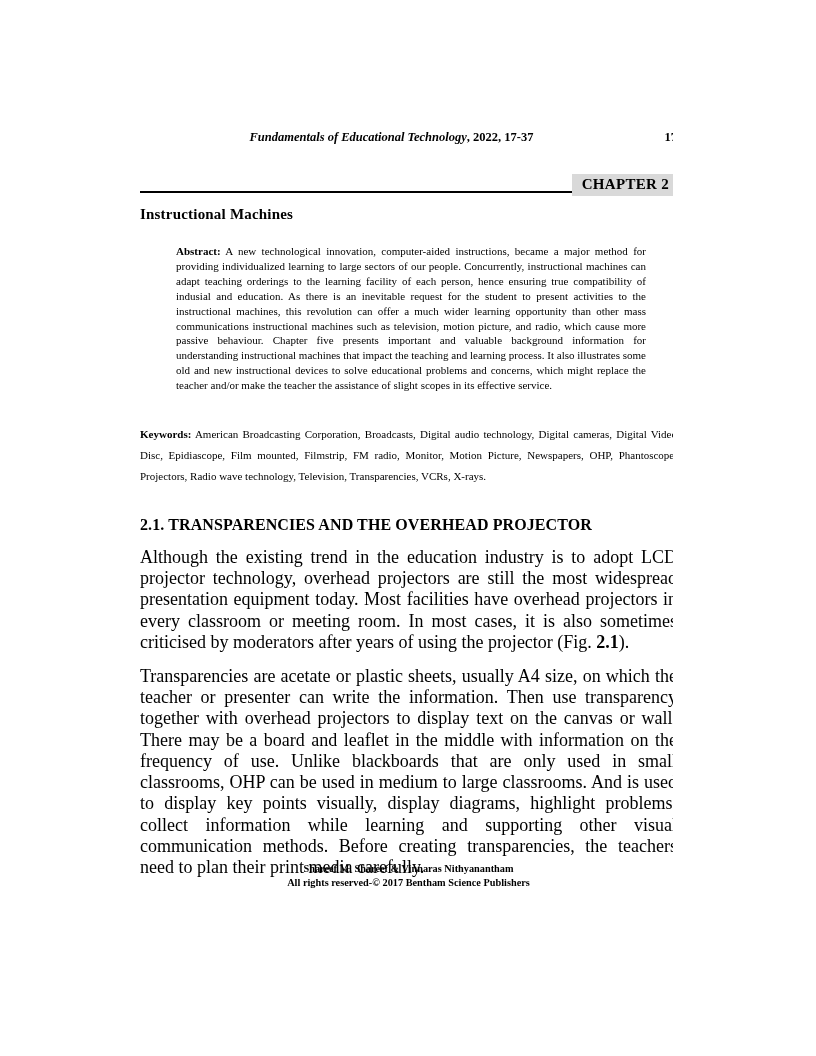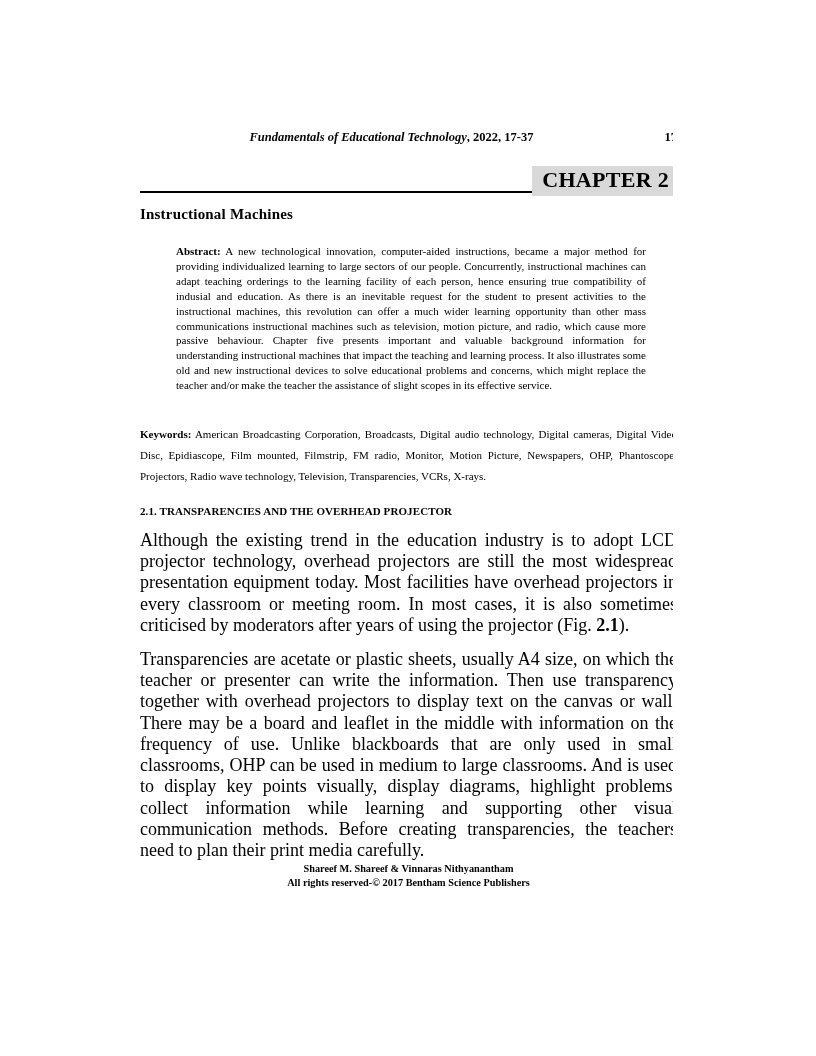--- a/index.html
+++ b/index.html
@@ -50,21 +50,21 @@
   .rule-row {
     position: relative;
     height: 46px;
     border-bottom: 2.5px solid #000000;
   }
   .chapter-label {
     position: absolute;
     right: 0;
     bottom: -5px;
     background: #d9d9d9;
-    font-size: 22px;
+    font-size: 15px;
     font-weight: bold;
     letter-spacing: 0.3px;
     padding: 2px 8px 4px 10px;
     line-height: 1.1;
   }
 
   
   .chapter-title {
     margin-top: 13px;
     font-size: 15px;
@@ -85,22 +85,22 @@
   .keywords {
     margin-top: 31px;
     font-size: 11px;
     line-height: 21px;
     text-align: justify;
   }
   .keywords b { font-weight: bold; }
 
   
   .section-heading {
-    margin-top: 18px;
-    font-size: 11px;
+    margin-top: 29px;
+    font-size: 16px;
     font-weight: bold;
     letter-spacing: 0.1px;
   }
 
   
   .body-para {
     margin-top: 13px;
     font-size: 18px;
     line-height: 21.2px;
     text-align: justify;

